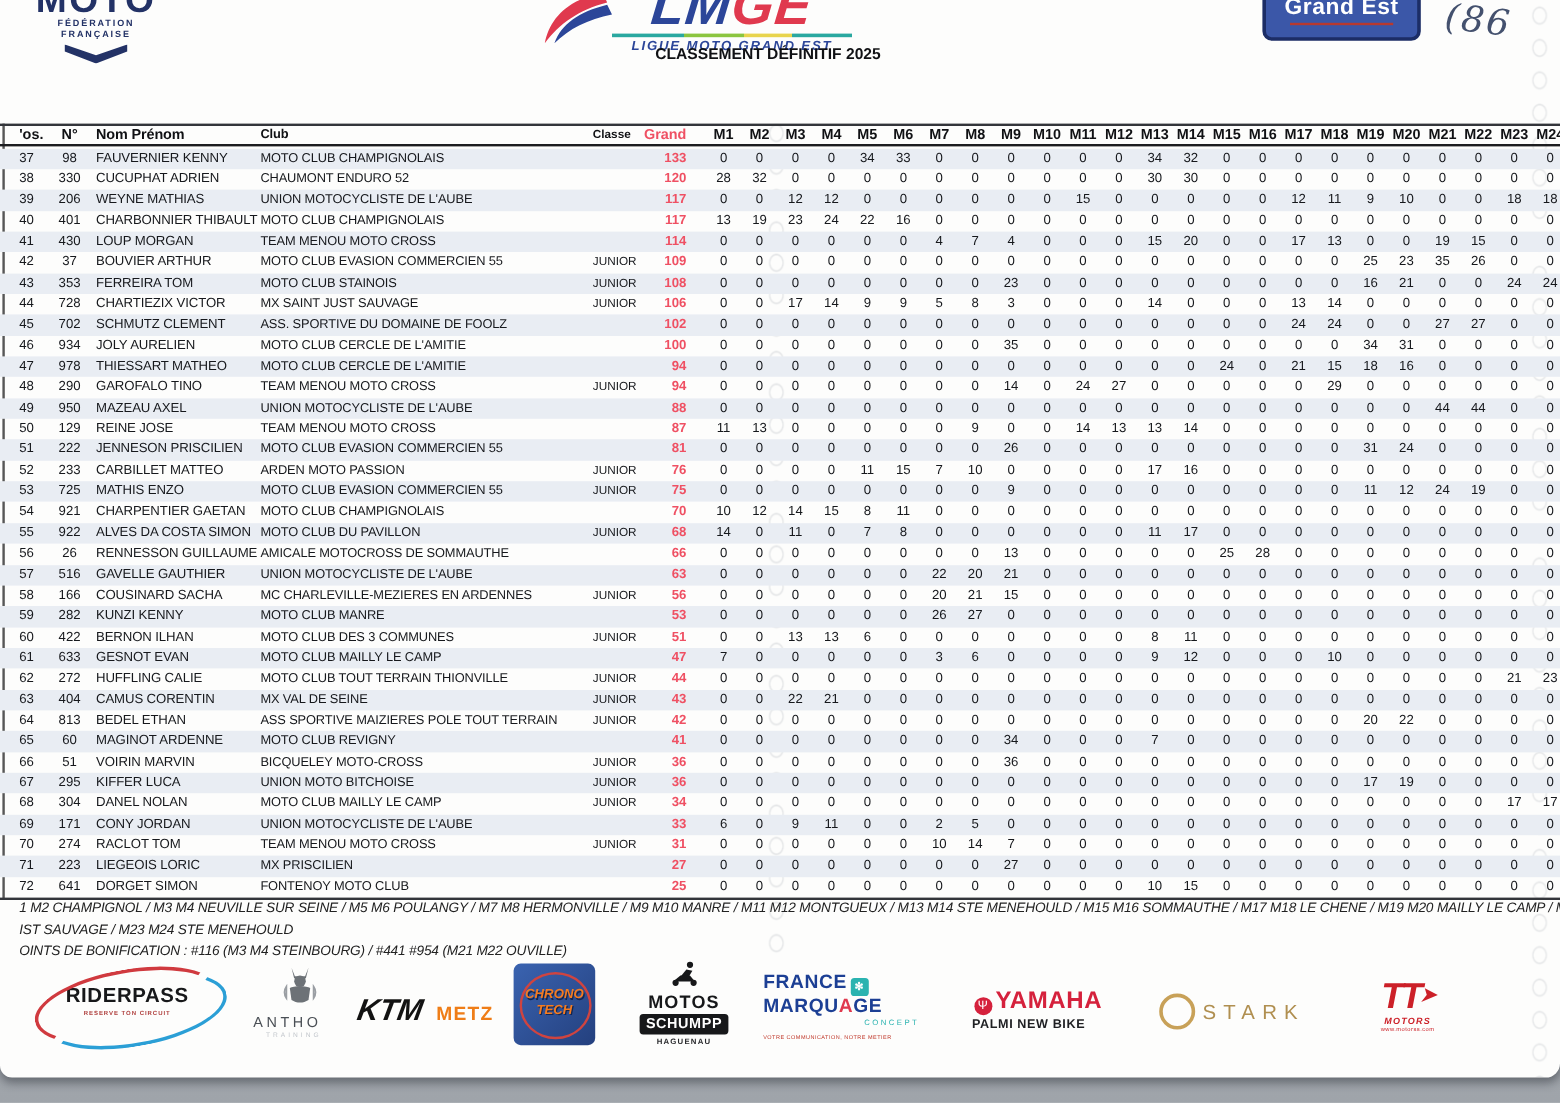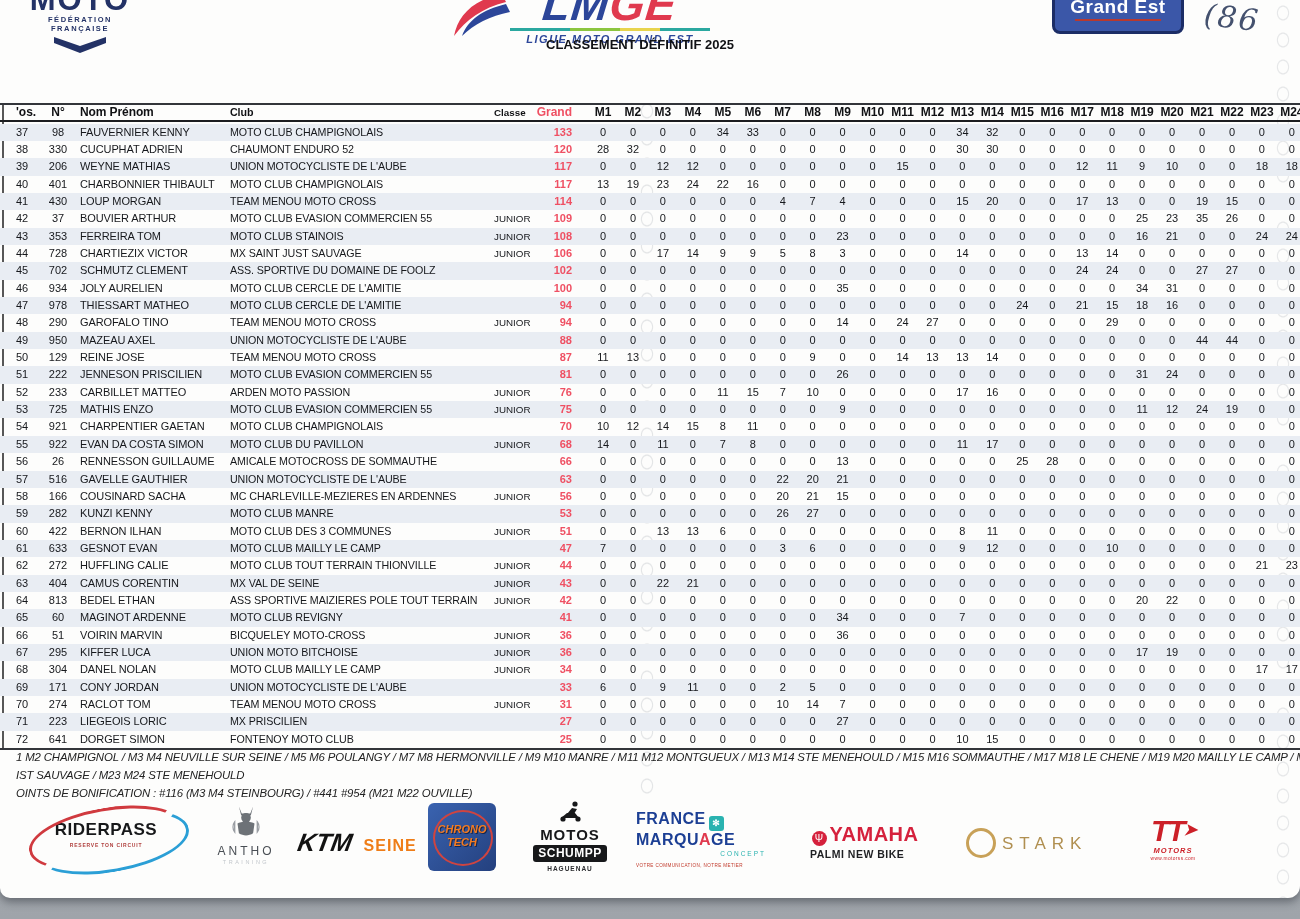--- a/index.html
+++ b/index.html
@@ -42,38 +42,38 @@
   #rule-bottom{top:748px;height:2px;}
   #table-left-border{position:absolute;left:2px;top:103px;width:2px;height:647px;background:#3a3a3a;opacity:.85;}
   
   .hc{position:absolute;top:105px;height:15px;font-size:12px;font-weight:700;color:#101114;line-height:15px;}
   .row{position:absolute;left:0;width:1310px;height:17.35px;line-height:17.35px;font-size:11px;color:#16181c;}
   .row.shade{background:#e9edf3;}
   .cell{position:absolute;top:0;height:17.35px;line-height:17.6px;white-space:nowrap;}
   .c-pos{left:16px;width:30px;}
   .c-num{left:40px;width:36px;text-align:center;}
   .c-name{left:80px;width:150px;letter-spacing:-.1px;}
-  .c-club{left:230px;width:262px;font-size:10.7px;letter-spacing:-.1px;}
+  .c-club{left:217px;width:262px;font-size:10.7px;letter-spacing:-.1px;}
   .c-classe{left:494px;width:46px;font-size:9.8px;}
   .c-points{left:524px;width:48px;text-align:right;}
   .points-val{color:#ef5063;font-weight:700;}
   .c-m{width:30px;text-align:center;}
   
   .footnote{position:absolute;left:16px;width:1400px;font-size:11.4px;font-style:italic;color:#222;
             letter-spacing:-.15px;white-space:nowrap;}
   #fn1{top:751px;} #fn2{top:769px;} #fn3{top:787px;}
   
   .sp{position:absolute;}
   .riderpass{left:26px;top:820px;width:160px;text-align:center;}
   .rp-arc1,.rp-arc2{position:absolute;border:3px solid transparent;border-radius:50%;pointer-events:none;}
   .rp-arc1{left:2px;top:-12px;width:150px;height:54px;border-top-color:#d03a3f;border-left-color:#d03a3f;transform:rotate(-10deg);}
   .rp-arc2{left:8px;top:-8px;width:150px;height:54px;border-bottom-color:#2b9fd6;border-right-color:#2b9fd6;transform:rotate(-10deg);}
   .rp-name{font-size:17px;font-weight:800;color:#17181a;letter-spacing:.5px;}
   .rp-tag{font-size:5px;font-weight:700;color:#b0413f;letter-spacing:.8px;margin-top:2px;}
-  .antho{left:208px;top:805px;width:76px;text-align:center;}
+  .antho{left:192px;top:805px;width:76px;text-align:right;}
   .antho-name{font-size:12px;color:#4a4f55;letter-spacing:3px;margin-top:1px;}
   .antho-sub{font-size:5.5px;color:#c3c7cc;letter-spacing:2.5px;margin-top:1px;}
   .ktm{left:298px;top:828px;white-space:nowrap;}
   .ktm-name{display:inline-block;font-size:25px;font-weight:800;font-style:italic;color:#121212;transform:skewX(-10deg);}
   .ktm-city{display:inline-block;font-size:16px;font-weight:800;color:#ef7d17;margin-left:7px;letter-spacing:1px;}
   .chronotech{left:428px;top:803px;width:68px;height:68px;border-radius:6px;
               background:linear-gradient(135deg,#3a63b0,#24407e);text-align:center;box-sizing:border-box;}
   .ct-ellipse{position:absolute;left:5px;top:7px;width:56px;height:52px;border:2px solid #cf4440;border-radius:50%;}
   .ct-text{position:relative;top:20px;font-size:11px;font-weight:800;font-style:italic;color:#f47b20;
            text-shadow:1px 1px 0 #14264f;line-height:1.15;}
@@ -729,21 +729,21 @@
           <span class="cell c-m" style="left: 1127.1px;">0</span>
           <span class="cell c-m" style="left: 1157.05px;">0</span>
           <span class="cell c-m" style="left: 1187px;">0</span>
           <span class="cell c-m" style="left: 1216.95px;">0</span>
           <span class="cell c-m" style="left: 1246.9px;">0</span>
           <span class="cell c-m" style="left: 1276.85px;">0</span>
         </div>
         <div class="row shade" style="top: 435.8px;">
           <span class="cell c-pos">55</span>
           <span class="cell c-num">922</span>
-          <span class="cell c-name">EVAN DA COSTA SIMON</span>
+          <span class="cell c-name">ALVES DA COSTA SIMON</span>
           <span class="cell c-club">MOTO CLUB DU PAVILLON</span>
           <span class="cell c-classe">JUNIOR</span>
           <span class="cell c-points points-val">68</span>
           <span class="cell c-m" style="left: 588px;">14</span>
           <span class="cell c-m" style="left: 617.95px;">0</span>
           <span class="cell c-m" style="left: 647.9px;">11</span>
           <span class="cell c-m" style="left: 677.85px;">0</span>
           <span class="cell c-m" style="left: 707.8px;">7</span>
           <span class="cell c-m" style="left: 737.75px;">8</span>
           <span class="cell c-m" style="left: 767.7px;">0</span>
@@ -1328,21 +1328,21 @@
         <circle cx="12" cy="9" r="3.4" fill="#6d7277"></circle>
         <path d="M6 13 C8 11.5 16 11.5 18 13 L17 20 C14 22 10 22 7 20 Z" fill="#6d7277"></path>
         <path d="M4 12 C2.5 14 2.5 17 4 19 Z M20 12 C21.5 14 21.5 17 20 19 Z" stroke="#9a9ea3" fill="none"></path>
       </svg>
       <div class="antho-name">ANTHO</div>
       <div class="antho-sub">TRAINING</div>
     </div>
 
     <div class="sp ktm">
       <span class="ktm-name">KTM</span>
-      <span class="ktm-city">SEINE</span>
+      <span class="ktm-city">METZ</span>
     </div>
 
     <div class="sp chronotech">
       <span class="ct-ellipse"></span>
       <div class="ct-text">
         <div>CHRONO</div>
         <div>TECH</div>
       </div>
     </div>
 

